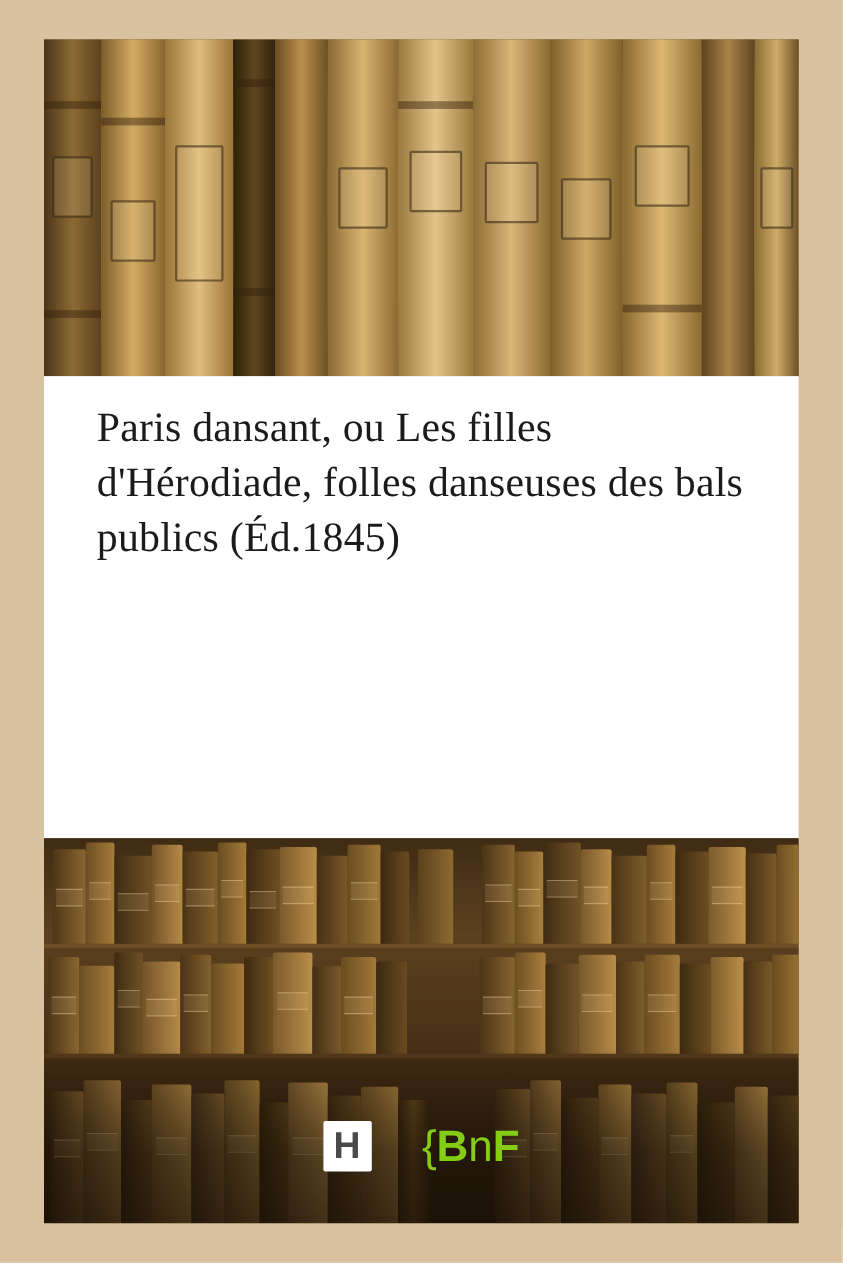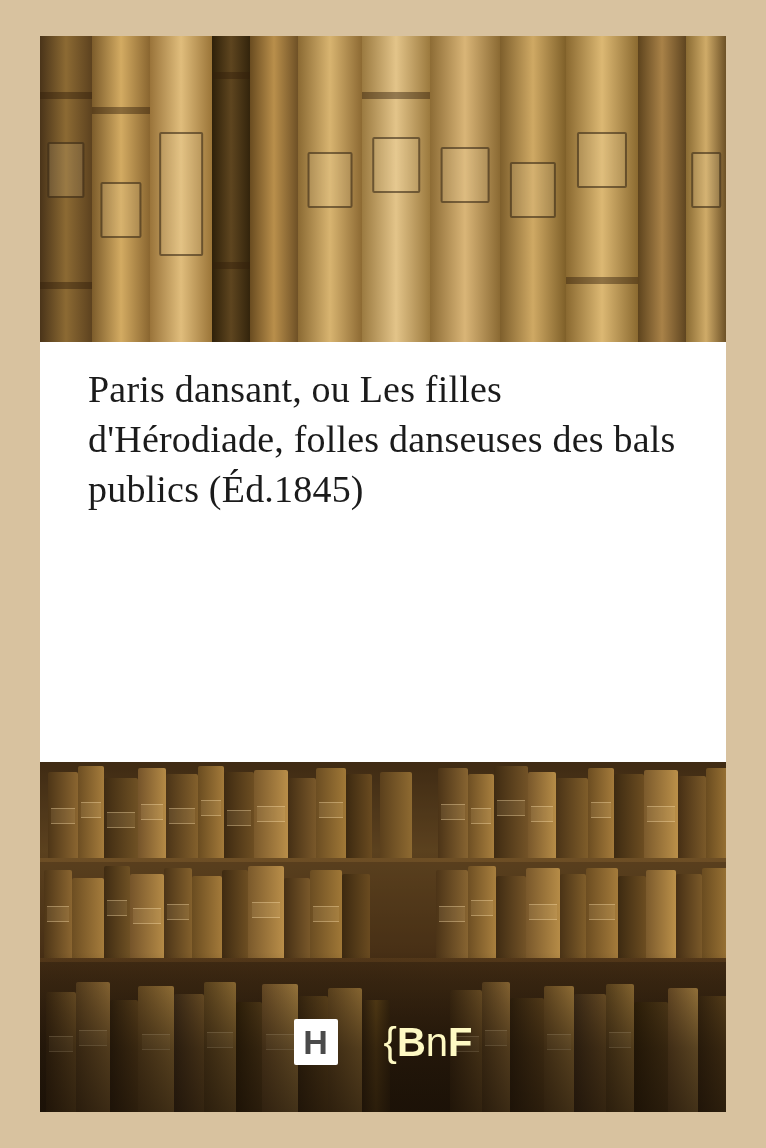--- a/index.html
+++ b/index.html
@@ -162,21 +162,21 @@
     letter-spacing: -0.5px;
   }
   .hachette .w2 {
     color: #ffffff;
     font-family: "Liberation Sans", sans-serif;
     font-size: 14px;
     letter-spacing: 5px;
     margin-top: 3px;
   }
   .bnf {
-    color: #fef9c3;
+    color: #84cc16;
     font-family: "Liberation Sans", sans-serif;
     font-size: 40px;
     letter-spacing: 0px;
   }
   .bnf .brace { font-weight: 300; }
   .bnf .b { font-weight: bold; }
   .bnf .n { font-weight: normal; }
   .bnf .f { font-weight: bold; }
 </style>
 </head>

